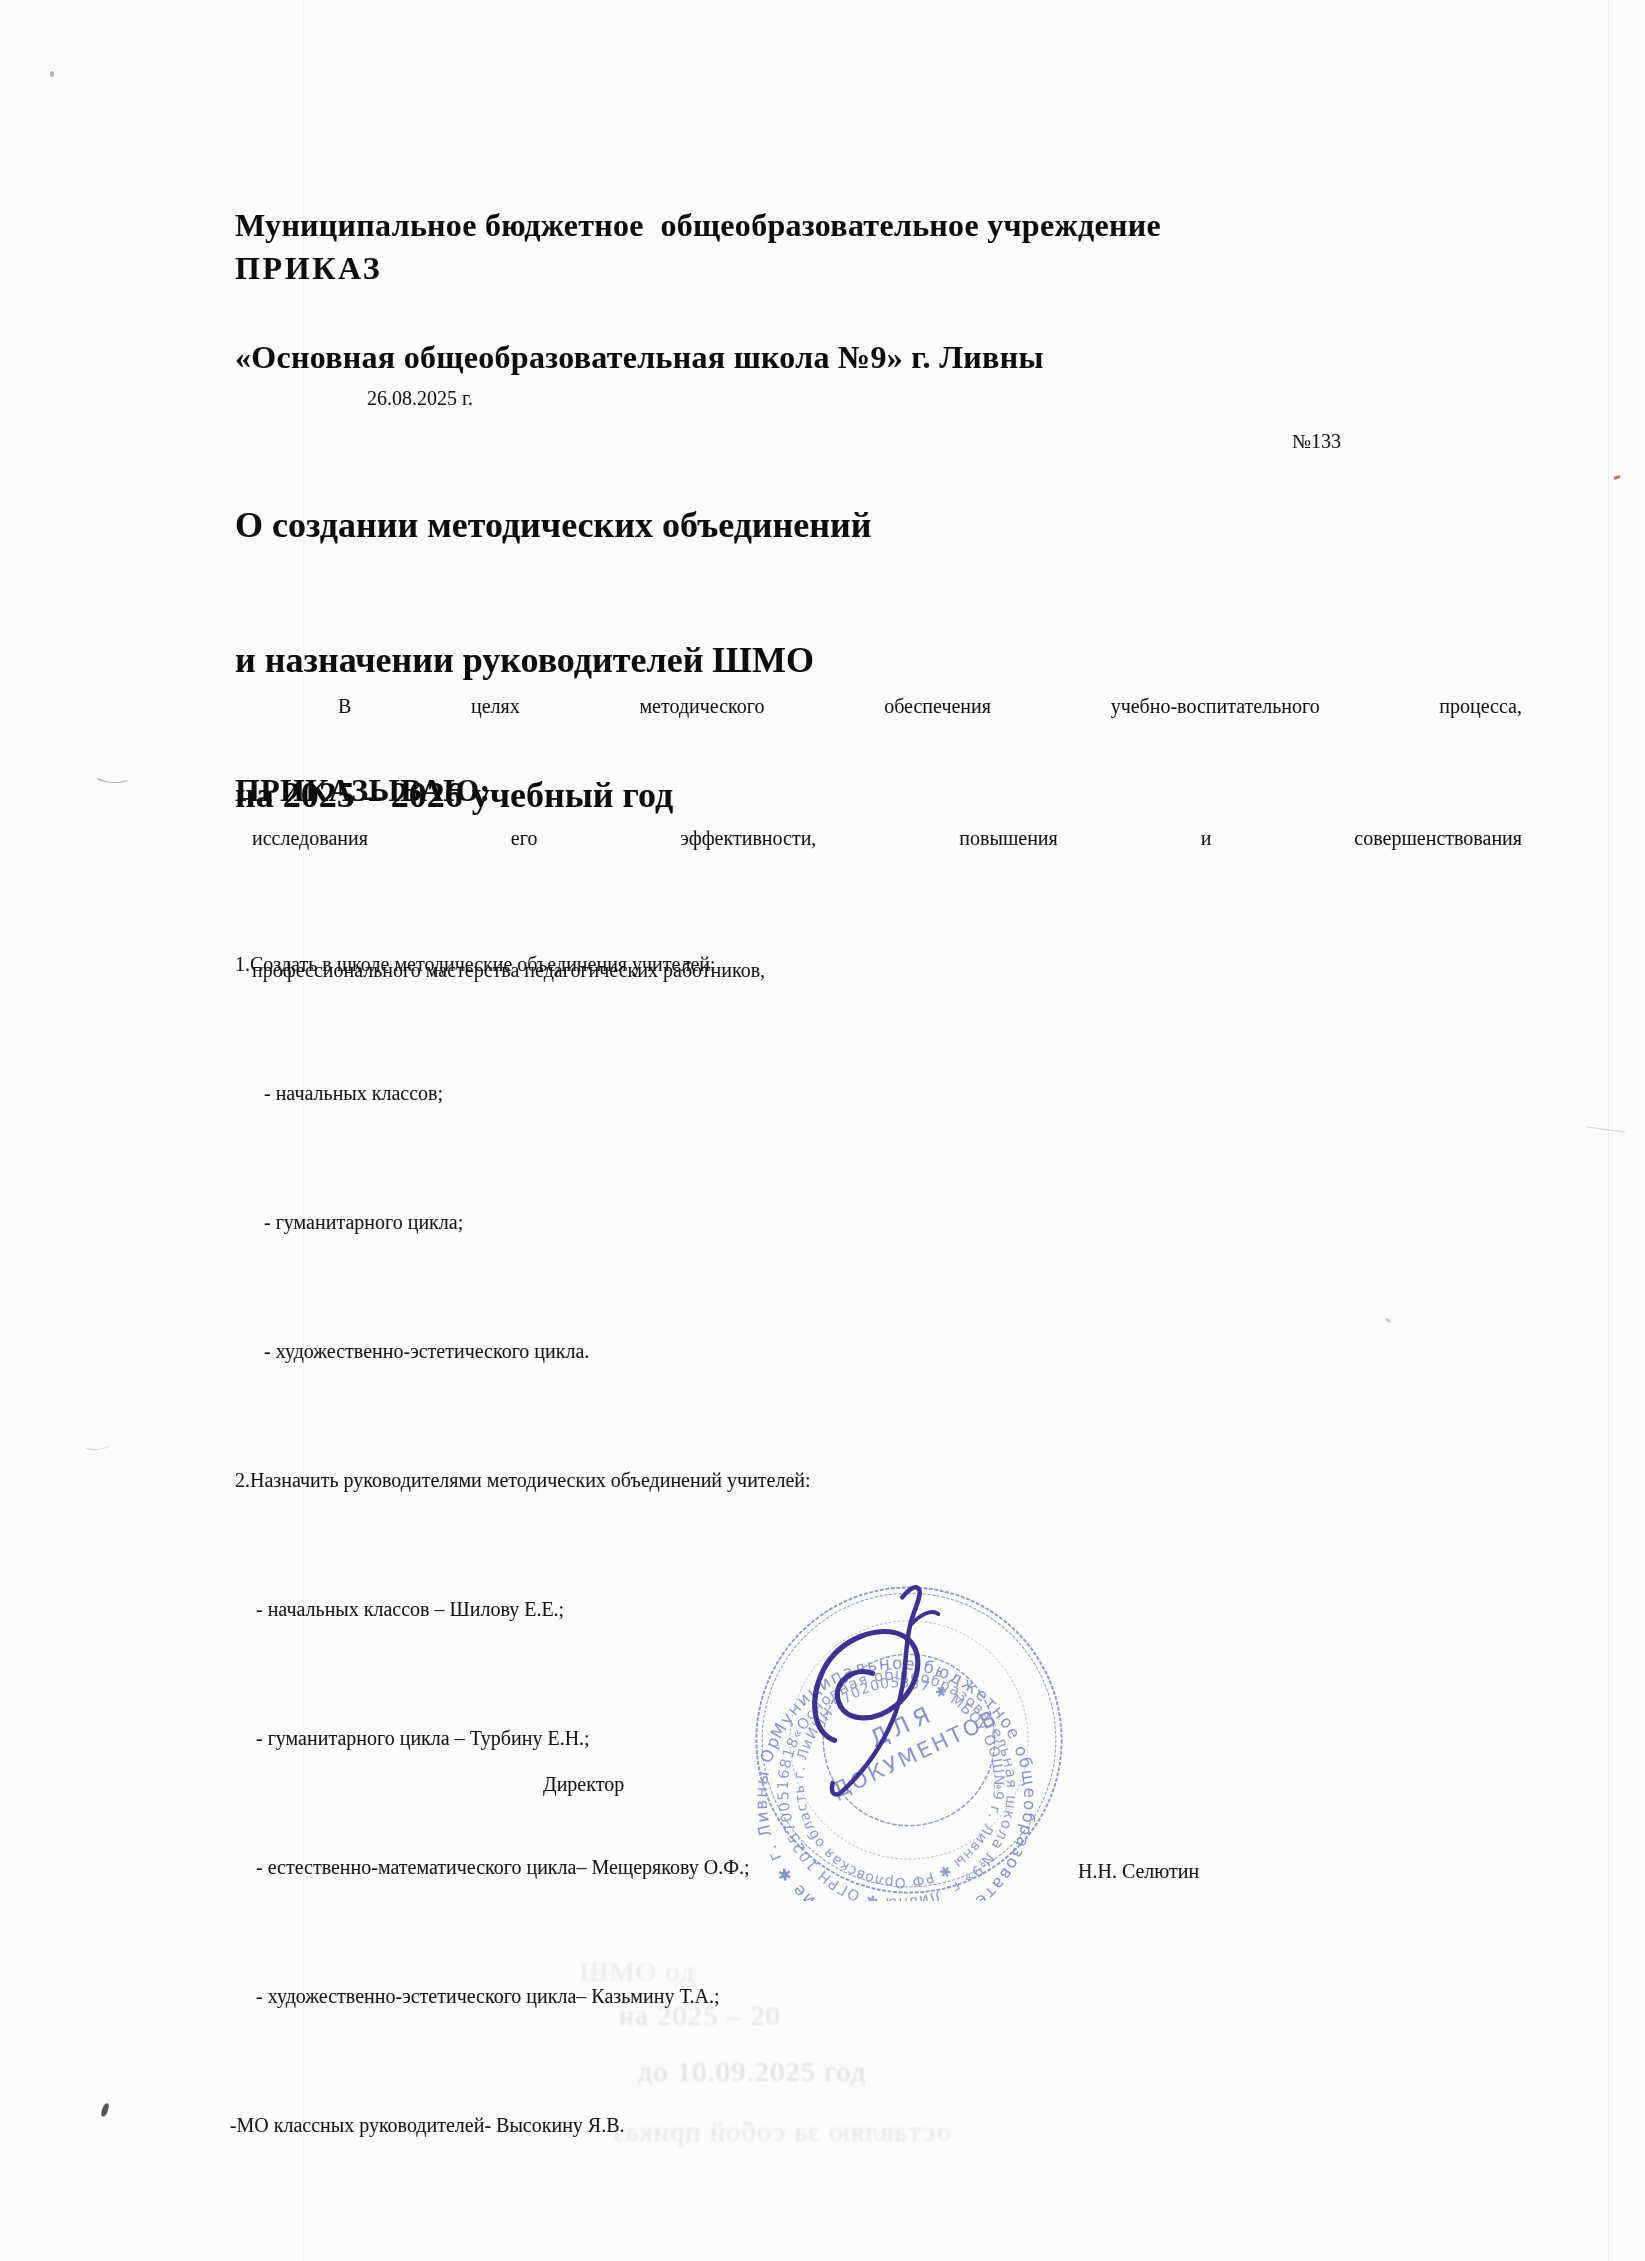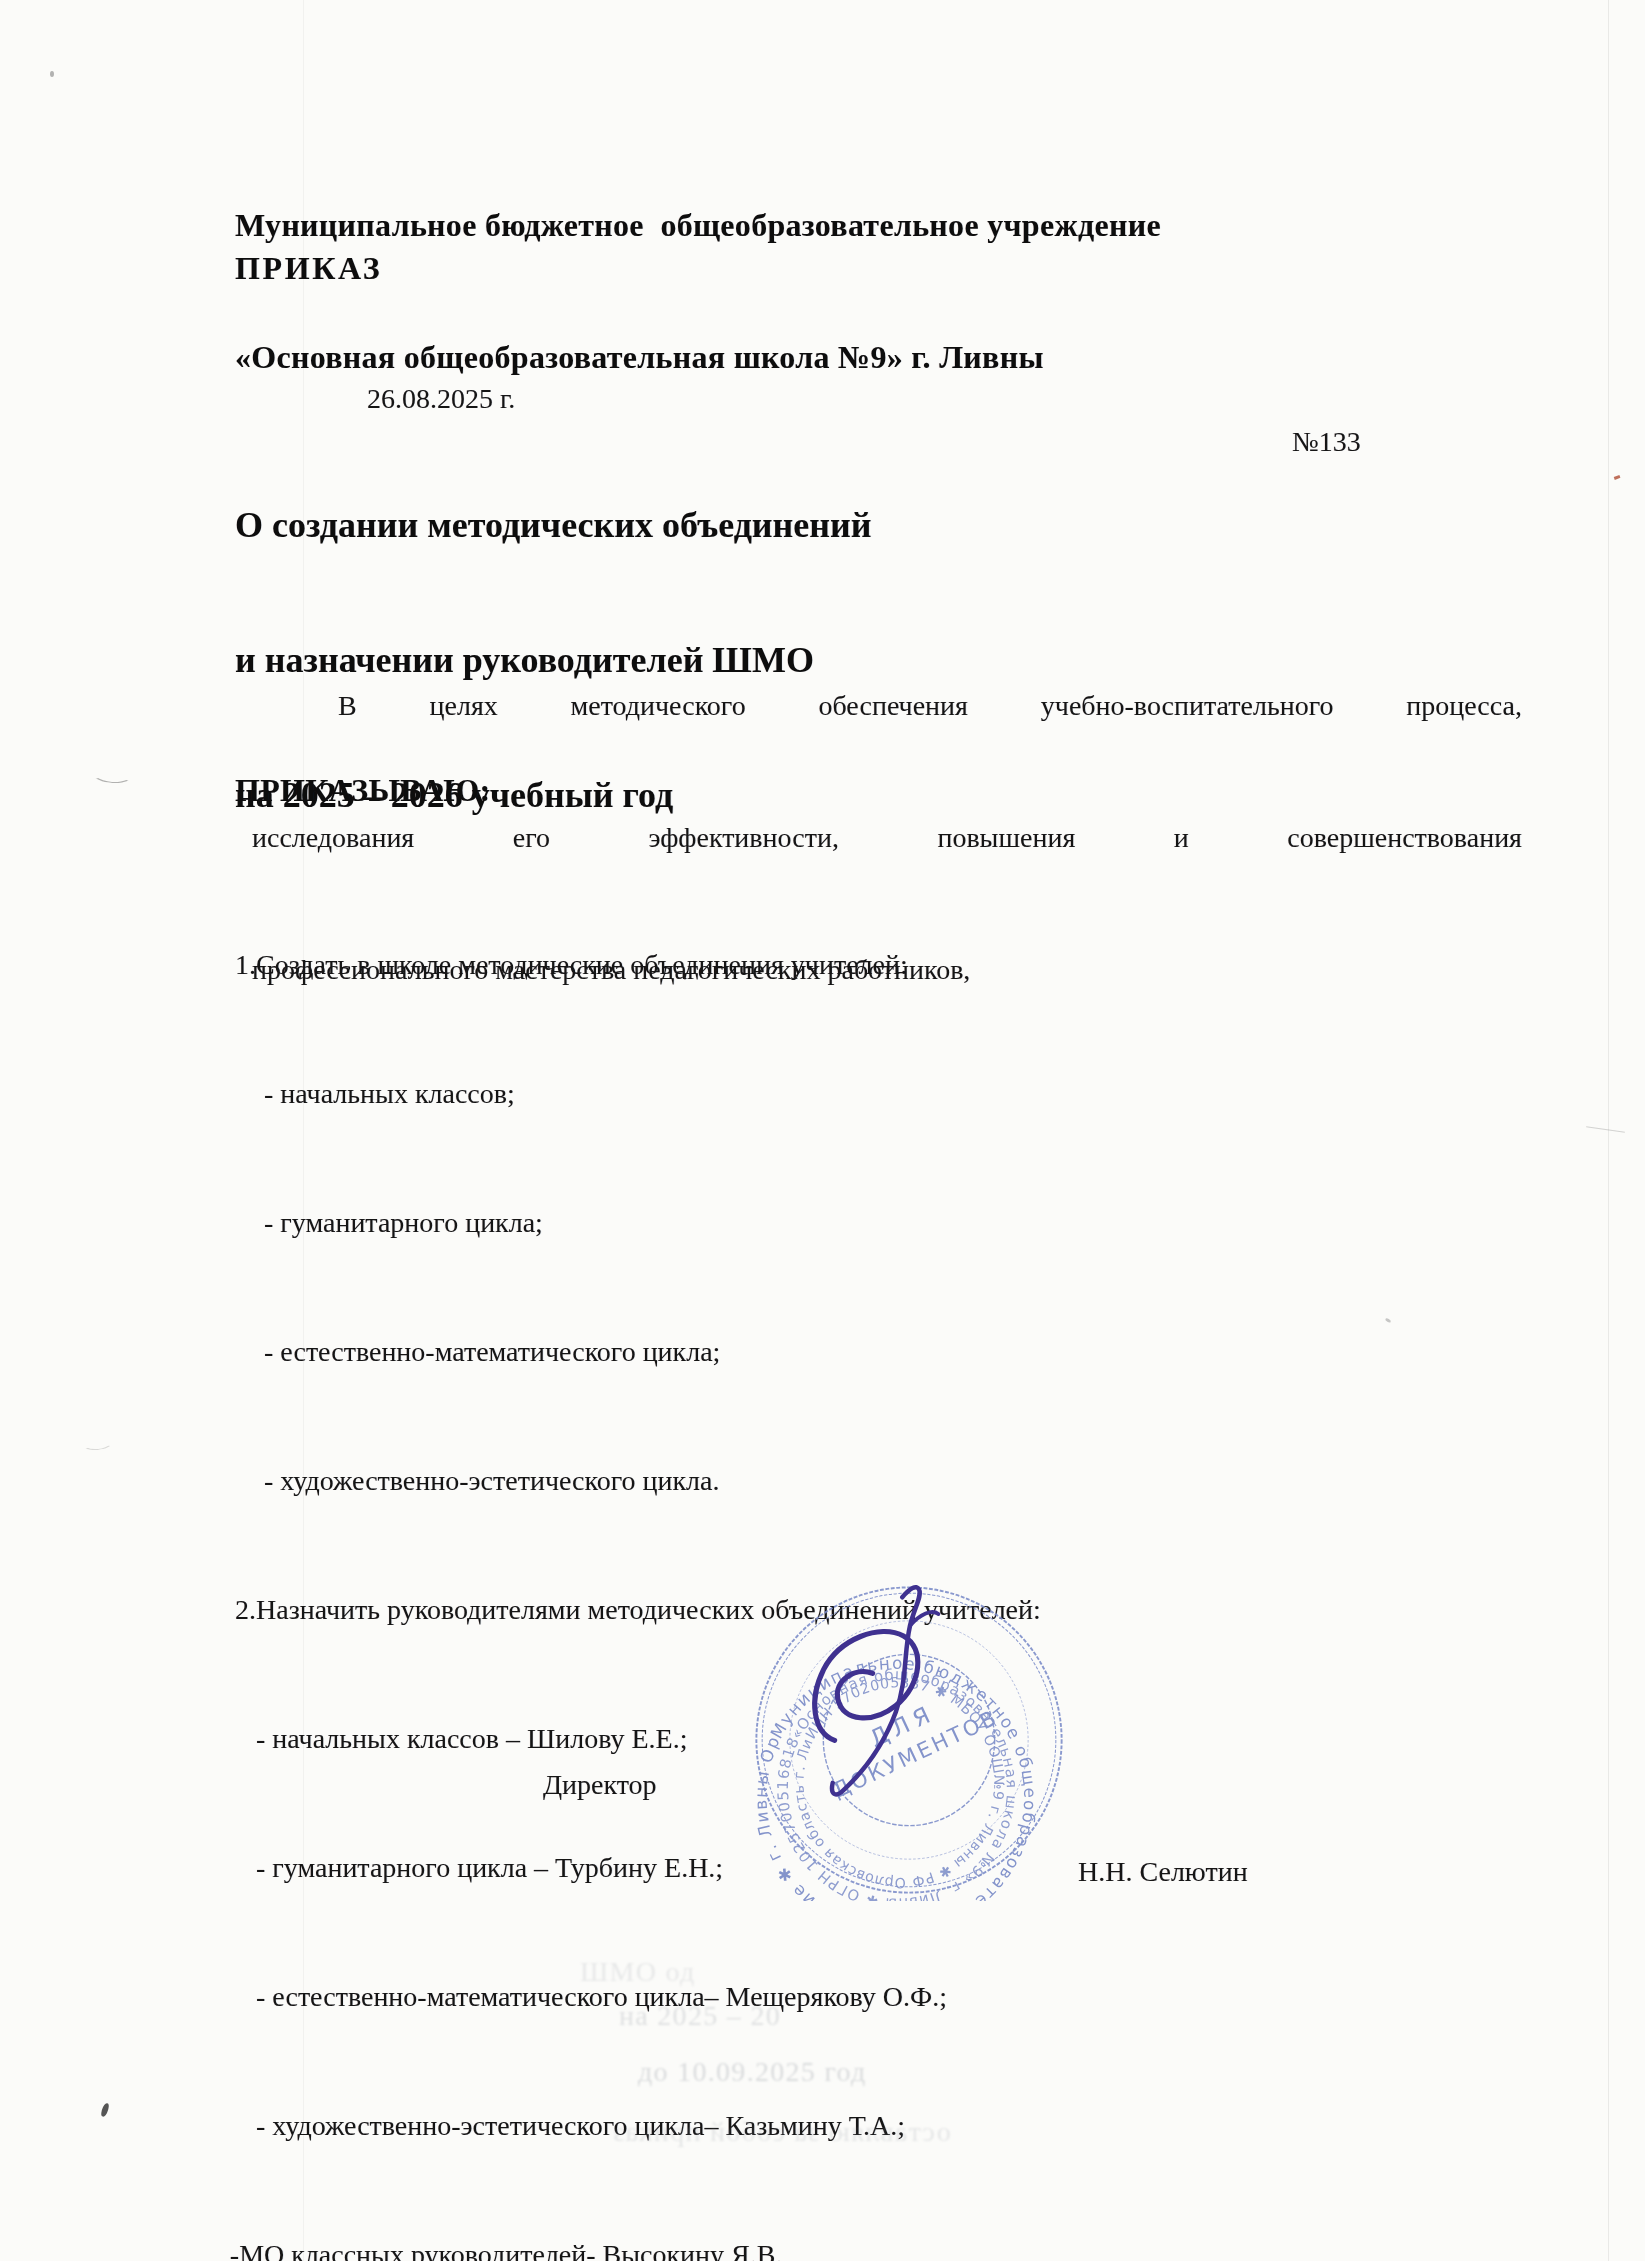--- a/index.html
+++ b/index.html
@@ -5,21 +5,21 @@
   html,body{margin:0;padding:0;}
   body{
     width:1645px;height:2261px;position:relative;overflow:hidden;
     background:#fbfbf9;
     font-family:"Liberation Serif","DejaVu Serif",serif;
     color:#151515;
   }
   .abs{position:absolute;}
   .content{left:235px;width:1270px;}
   .tx{
-    font-size:28px;line-height:43px;white-space:pre;
+    font-size:20px;line-height:43px;white-space:pre;
     text-shadow:0.6px 0 0 rgba(30,90,170,0.12),-0.6px 0 0 rgba(175,60,45,0.10);
   }
   .bold{font-weight:bold;color:#0d0d0d;}
   .center{text-align:left;}
   .just{white-space:normal;text-align:justify;text-align-last:justify;}
   .hdr{font-size:32px;line-height:44px;letter-spacing:0.3px;}
   .subj{font-size:36px;line-height:45px;}
   .ord-line{min-height:43px;}
   .ind-a{padding-left:29px;}
   .ind-b{padding-left:21px;}
@@ -69,21 +69,20 @@
   <div class="just">исследования его эффективности, повышения и совершенствования</div>
   <div>профессионального мастерства педагогических работников,</div>
 </div>
 
 <div class="abs content hdr tx bold" style="top:768px;">ПРИКАЗЫВАЮ:</div>
 
 <div class="abs content tx" style="top:857px;">
   <div class="ord-line">1.Создать в школе методические объединения учителей:</div>
   <div class="ord-line ind-a">- начальных классов;</div>
   <div class="ord-line ind-a">- гуманитарного цикла;</div>
-  <div class="ord-line ind-a">- естественно-математического цикла;</div>
   <div class="ord-line ind-a">- художественно-эстетического цикла.</div>
   <div class="ord-line">2.Назначить руководителями методических объединений учителей:</div>
   <div class="ord-line ind-b">- начальных классов – Шилову Е.Е.;</div>
   <div class="ord-line ind-b">- гуманитарного цикла – Турбину Е.Н.;</div>
   <div class="ord-line ind-b">- естественно-математического цикла– Мещерякову О.Ф.;</div>
   <div class="ord-line ind-b">- художественно-эстетического цикла– Казьмину Т.А.;</div>
   <div class="ord-line ind-neg">-МО классных руководителей- Высокину Я.В.</div>
   
   
   

